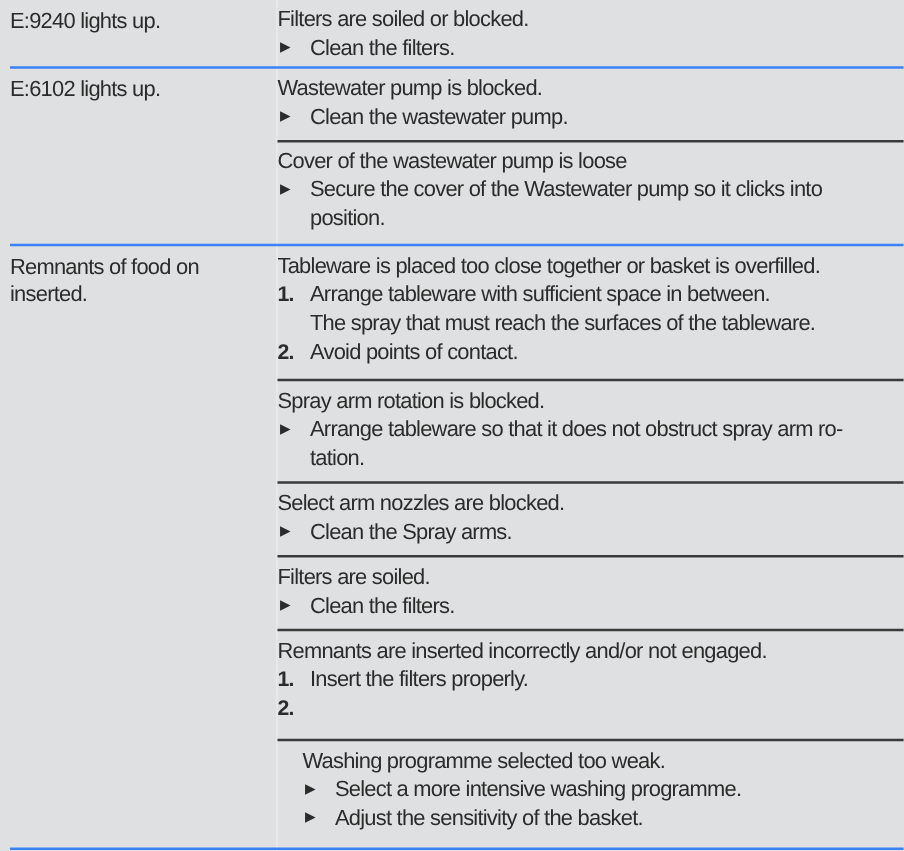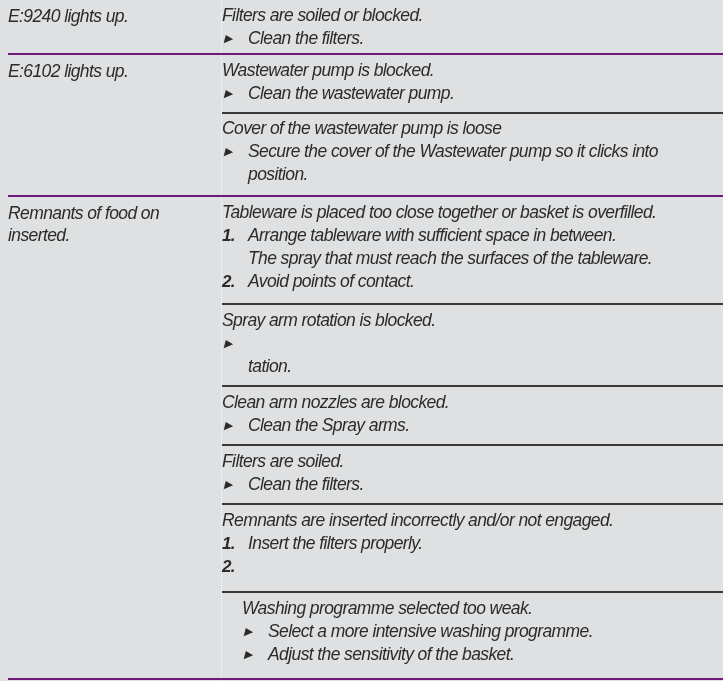--- a/index.html
+++ b/index.html
@@ -7,21 +7,21 @@
     width:723px; height:681px; overflow:hidden;
     background:#dfe0e1;
     font-family:"Liberation Sans", sans-serif;
     color:#2b2b2b;
     font-size:17.5px;
     letter-spacing:-0.6px;
     position:relative;
   }
   .vdiv { position:absolute; left:221px; top:0; width:1px; height:681px; background:#ececec; }
   .row { position:absolute; left:8px; width:715px; }
-  .row.bottom-full { border-bottom:2px solid #701a75;font-style:italic; }
+  .row.bottom-full { border-bottom:2px solid #3b82f6; }
   .cause-col { position:absolute; left:0; top:0; width:205px; line-height:22px; padding-top:5px; }
   .rem-col { position:absolute; left:214px; width:501px; }
   .block { position:absolute; left:0; width:501px; }
   .block.sep { border-bottom:2px solid #3a3a3a; }
   .line { height:23px; line-height:23px; white-space:nowrap; position:relative; }
   .step { padding-left:26px; }
   .marker { position:absolute; left:2px; top:0; font-size:11px; }
   .num { position:absolute; left:0; top:0; font-weight:bold; font-size:17px; }
   .cont { padding-left:26px; }
 </style>
@@ -81,26 +81,27 @@
       <div class="line step">
         <span class="num">2.</span>
         <span>Avoid points of contact.</span>
       </div>
     </div>
 
     <div class="block sep" style="top:112px; height:76px;">
       <div class="line">Spray arm rotation is blocked.</div>
       <div class="line step">
         <span class="marker">▶</span>
+        <span>Arrange tableware so that it does not obstruct spray arm ro-</span>
       </div>
       <div class="line cont">tation.</div>
     </div>
 
     <div class="block sep" style="top:194px; height:53px;">
-      <div class="line">Clean arm nozzles are blocked.</div>
+      <div class="line">Select arm nozzles are blocked.</div>
       <div class="line step">
         <span class="marker">▶</span>
         <span>Clean the Spray arms.</span>
       </div>
     </div>
 
     <div class="block sep" style="top:253px; height:53px;">
       <div class="line">Filters are soiled.</div>
       <div class="line step">
         <span class="marker">▶</span>

